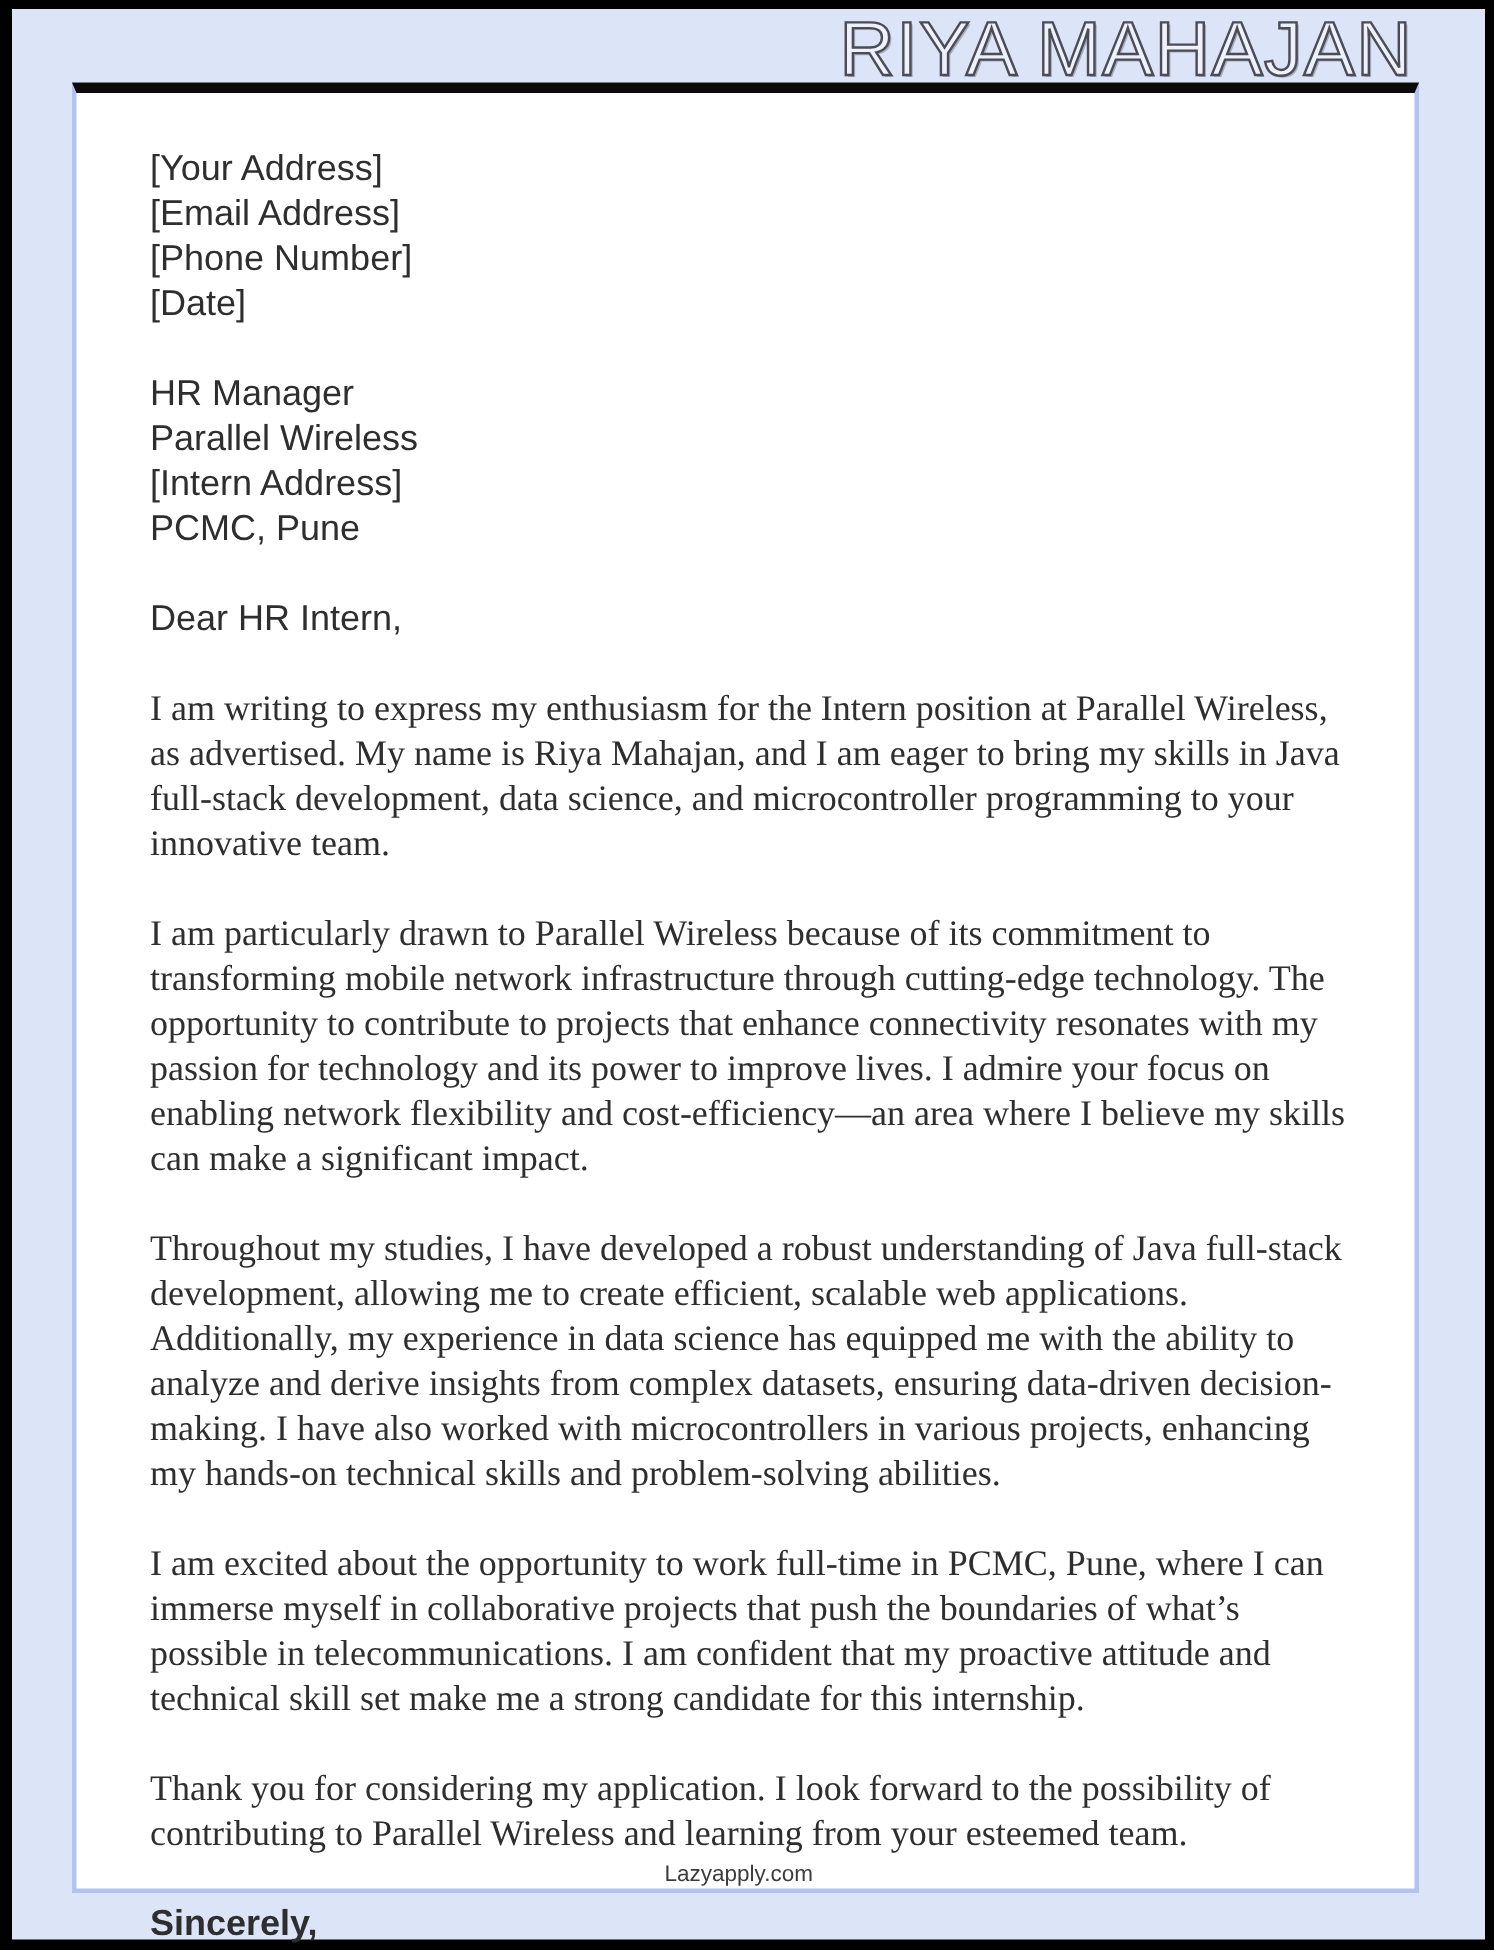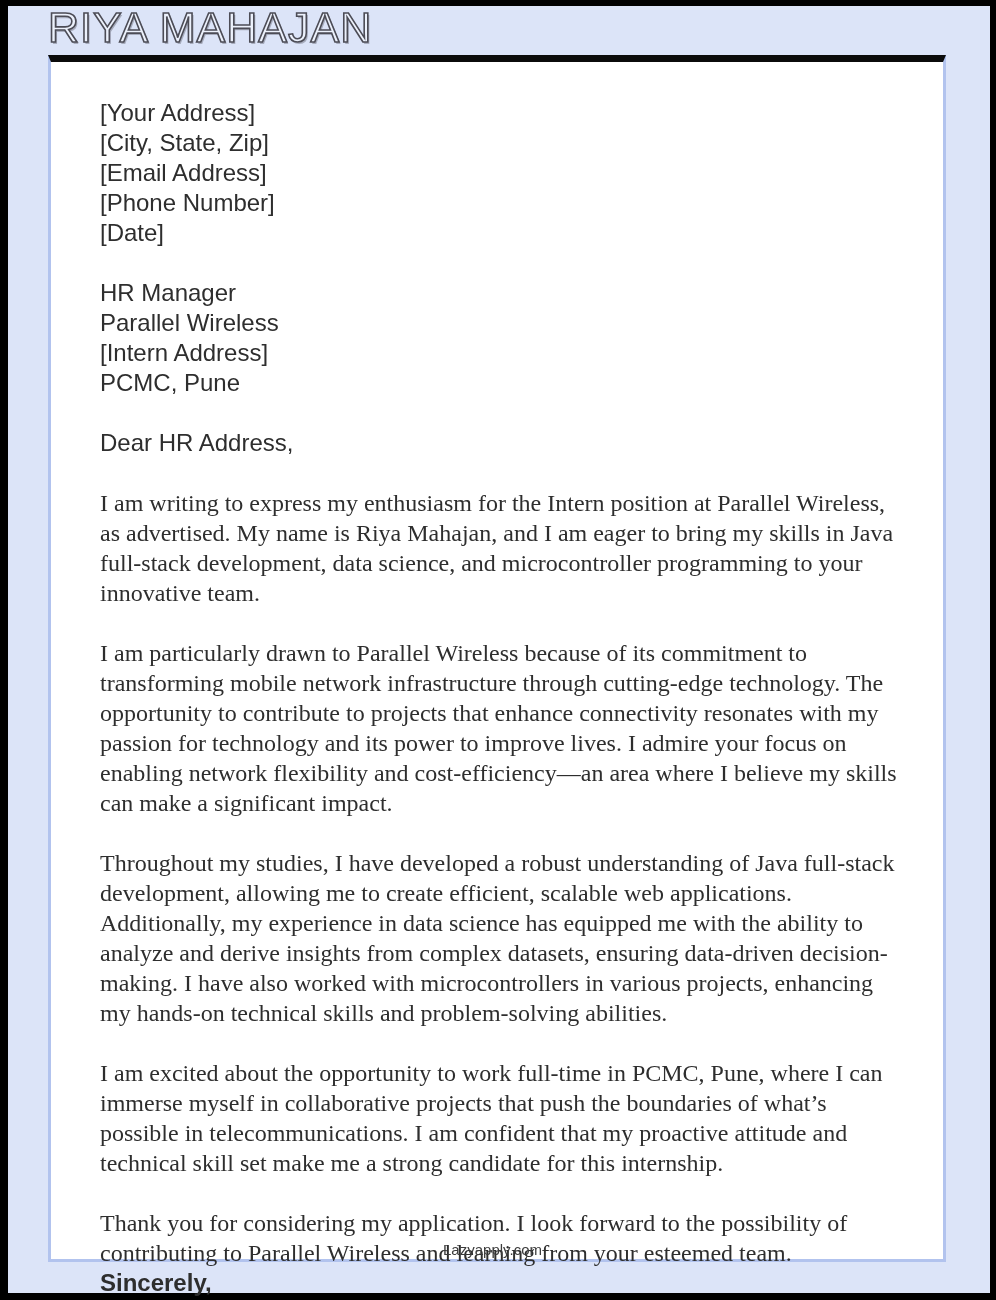--- a/index.html
+++ b/index.html
@@ -10,22 +10,22 @@
     font-family: "Liberation Sans", sans-serif;
     overflow: hidden;
   }
   .bg {
     position: absolute; left: 8px; top: 6px;
     width: 982px; height: 1287px;
     background: #dce4f8;
   }
   .name-header {
     position: absolute; top: 3px; left: 48px; width: 894px;
-    text-align: left;
-    font-size: 43px; font-weight: normal; letter-spacing: 1px;
+    text-align: right;
+    font-size: 51px; font-weight: normal; letter-spacing: 1px;
     color: #ecf1fc;
     -webkit-text-stroke: 1.6px #4c4c56;
     text-shadow: 1.5px 1.5px 0 rgba(70,70,80,0.35);
     white-space: nowrap;
   }
   .letter-box {
     position: absolute; left: 48px; top: 55px;
     width: 898px; height: 1207px;
     box-sizing: border-box;
     background: #ffffff;
@@ -52,34 +52,33 @@
 </head>
 <body>
 
 <div class="bg"></div>
 
 <div class="name-header">RIYA MAHAJAN</div>
 
 <div class="letter-box">
   <div class="block">
     <div>[Your Address]</div>
-    <div>[City, State, Zip]</div>
     <div>[Email Address]</div>
     <div>[Phone Number]</div>
     <div>[Date]</div>
   </div>
 
   <div class="block">
     <div>HR Manager</div>
     <div>Parallel Wireless</div>
     <div>[Intern Address]</div>
     <div>PCMC, Pune</div>
   </div>
 
-  <div class="block">Dear HR Address,</div>
+  <div class="block">Dear HR Intern,</div>
 
   <p>I am writing to express my enthusiasm for the Intern position at Parallel Wireless, as advertised. My name is Riya Mahajan, and I am eager to bring my skills in Java full-stack development, data science, and microcontroller programming to your innovative team.</p>
   <p>I am particularly drawn to Parallel Wireless because of its commitment to transforming mobile network infrastructure through cutting-edge technology. The opportunity to contribute to projects that enhance connectivity resonates with my passion for technology and its power to improve lives. I admire your focus on enabling network flexibility and cost-efficiency—an area where I believe my skills can make a significant impact.</p>
   <p>Throughout my studies, I have developed a robust understanding of Java full-stack development, allowing me to create efficient, scalable web applications. Additionally, my experience in data science has equipped me with the ability to analyze and derive insights from complex datasets, ensuring data-driven decision-making. I have also worked with microcontrollers in various projects, enhancing my hands-on technical skills and problem-solving abilities.</p>
   <p>I am excited about the opportunity to work full-time in PCMC, Pune, where I can immerse myself in collaborative projects that push the boundaries of what’s possible in telecommunications. I am confident that my proactive attitude and technical skill set make me a strong candidate for this internship.</p>
   <p>Thank you for considering my application. I look forward to the possibility of contributing to Parallel Wireless and learning from your esteemed team.</p>
 </div>
 
 <div class="watermark">Lazyapply.com</div>
 

